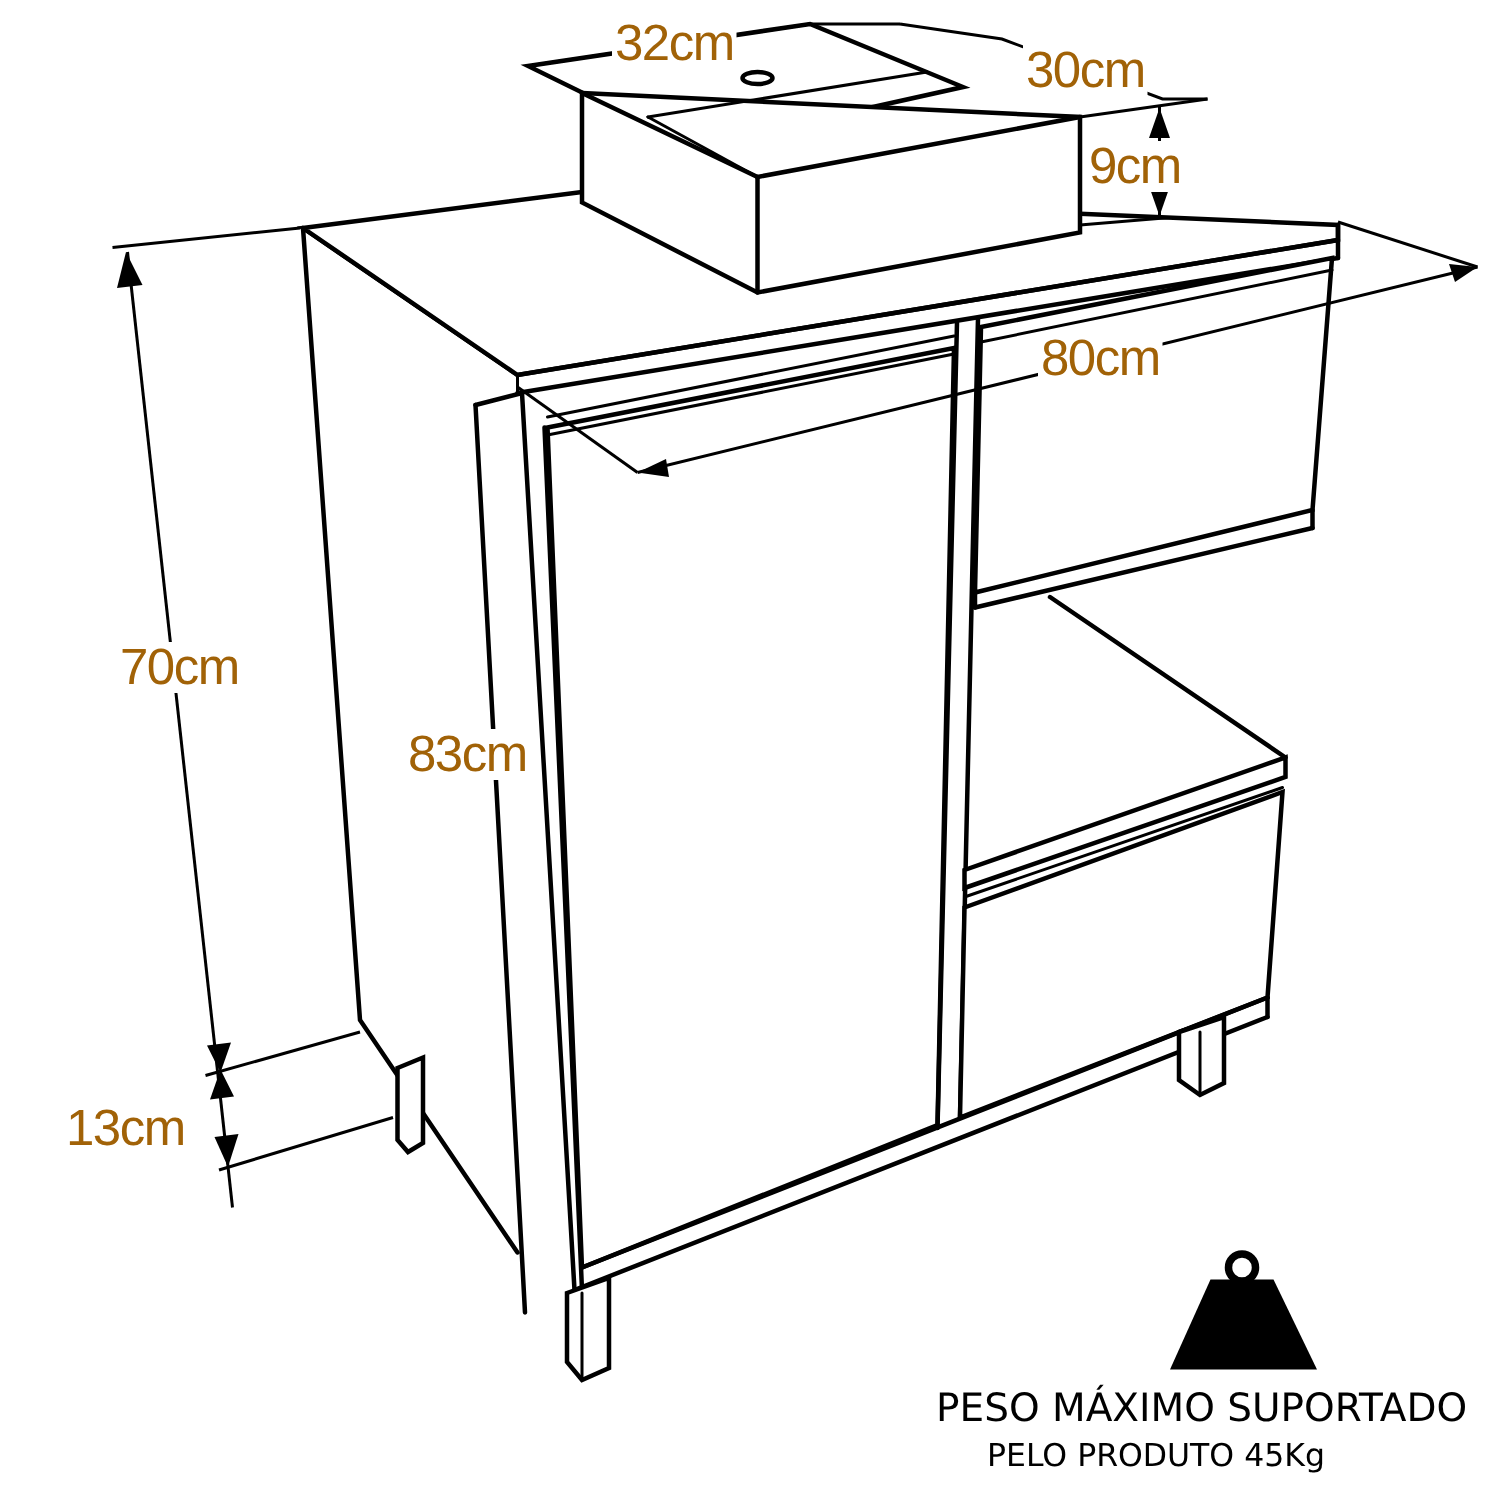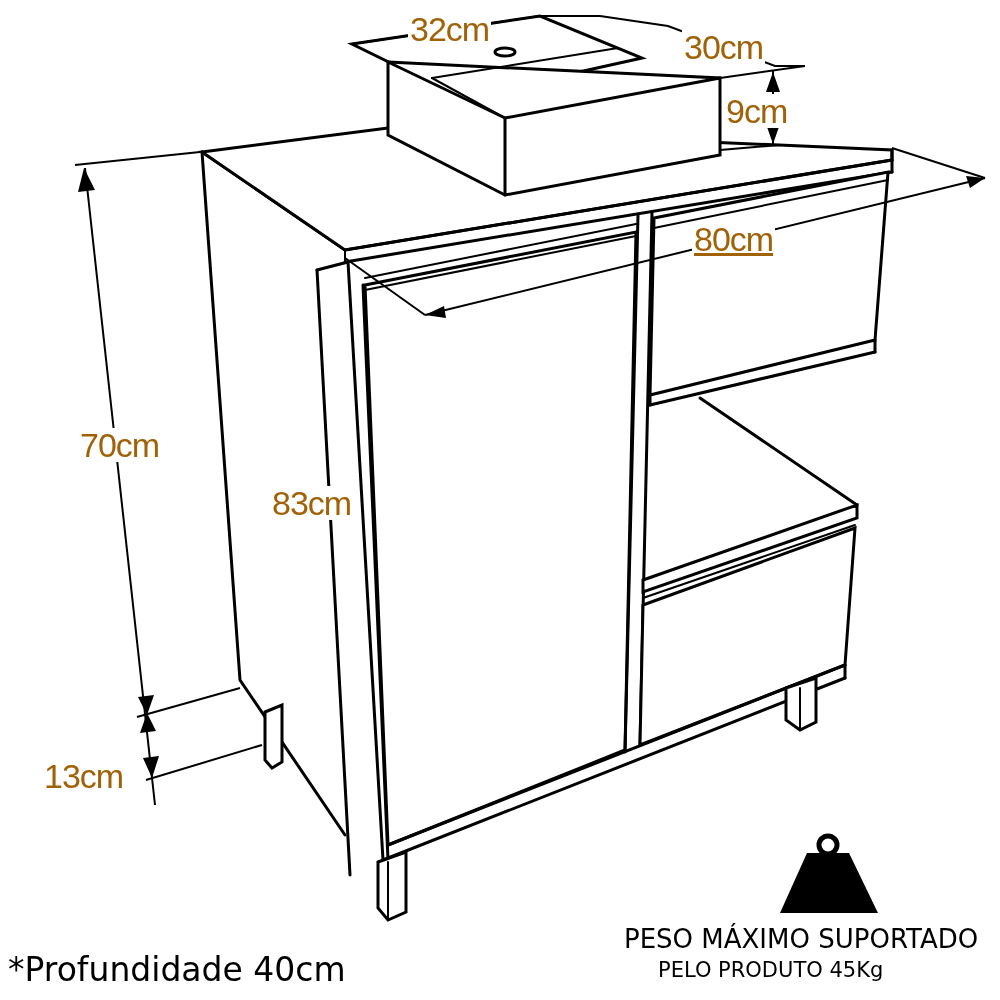--- a/index.html
+++ b/index.html
@@ -151,22 +151,21 @@
 
     <g>
       <circle cx="828" cy="845" r="9" fill="none" stroke="#000" stroke-width="5"></circle>
       <polygon points="807,853 849,853 878,913 780,913" fill="#000"></polygon>
     </g>
   </svg>
 
   <span class="label" style="left:408px; top:12px;">32cm</span>
   <span class="label" style="left:682px; top:30px;text-align:center;">30cm</span>
   <span class="label" style="left:724px; top:94px;">9cm</span>
-  <span class="label" style="left:692px; top:222px;text-decoration:underline;">80cm</span>
+  <span class="label" style="left:692px; top:222px;">80cm</span>
   <span class="label" style="left:78px; top:428px;">70cm</span>
   <span class="label" style="left:270px; top:486px;">83cm</span>
-  <span class="label" style="left:42px; top:735px;margin-top:24px;">13cm</span>
+  <span class="label" style="left:42px; top:735px;">13cm</span>
 
 
-  <span id="profundidade" class="note">*Profundidade 40cm</span>
   <span id="peso1" class="note">PESO MÁXIMO SUPORTADO</span>
   <span id="peso2" class="note">PELO PRODUTO 45Kg</span>
 </div>
 
 </body></html>

